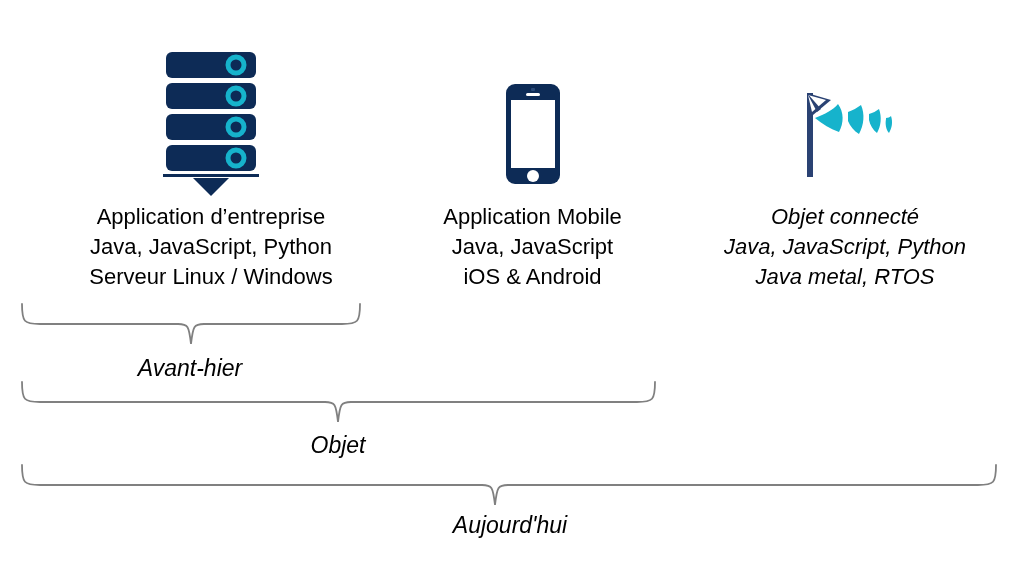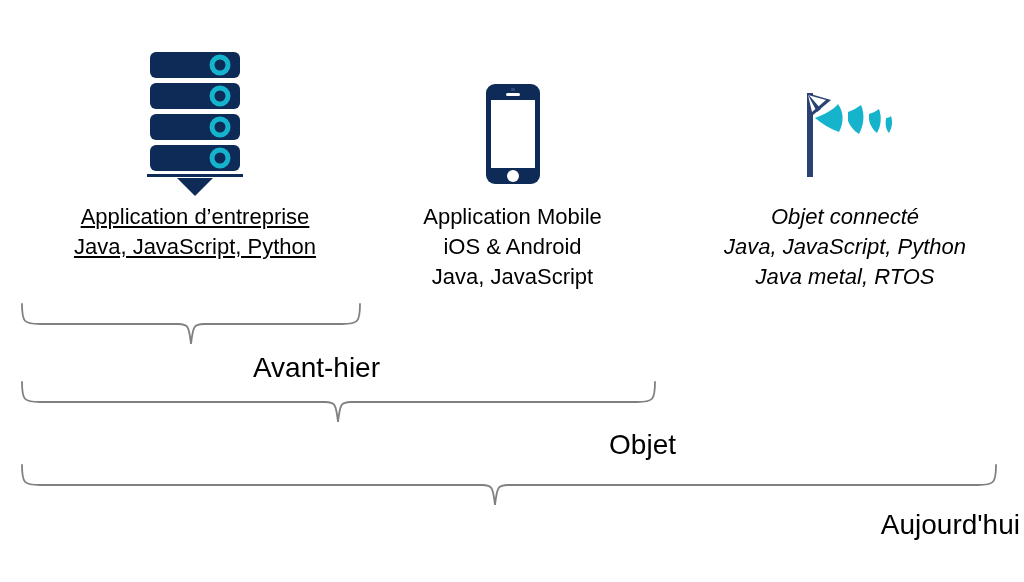--- a/index.html
+++ b/index.html
@@ -22,22 +22,22 @@
     width: 1024px;
     height: 582px;
   }
 
   
   .column {
     position: absolute;
     top: 40px;
     text-align: center;
   }
-  .col-enterprise { left: 10px;  width: 370px; text-decoration: underline; }
-  .col-mobile     { left: 390px; width: 245px; }
+  .col-enterprise { left: 26px;  width: 370px; }
+  .col-mobile     { left: 410px; width: 245px; }
   .col-iot        { left: 670px; width: 350px; font-style: italic; }
 
   .icon-wrap {
     height: 145px;
     display: flex;
     align-items: flex-end;
     justify-content: center;
   }
 
   .caption {
@@ -47,24 +47,25 @@
     white-space: nowrap;
   }
   .caption div { display: block; }
 
   
   .brace-group {
     position: absolute;
   }
   .brace-label {
     position: absolute;
-    text-align: right;
-    font-size: 28px;
+    text-align: center;
+    font-size: 23px;
     line-height: 26px;
     white-space: nowrap;
+    font-style: italic;
   }
 
   .g-avant  { left: 0px; top: 300px; width: 380px; }
   .g-hier   { left: 0px; top: 378px; width: 676px; }
   .g-today  { left: 0px; top: 455px; width: 1020px; }
 
   .lbl-avant { left: 0px;  top: 355px; width: 380px; }
   .lbl-hier  { left: 0px;  top: 432px; width: 676px; }
   .lbl-today { left: 0px;  top: 512px; width: 1020px; }
 
@@ -96,37 +97,38 @@
           <circle cx="75" cy="77" r="3"></circle>
           <circle cx="75" cy="108" r="3"></circle>
         </g>
         <rect x="2" y="124" width="96" height="3" fill="#0d2b56"></rect>
         <path d="M 32 128 L 68 128 L 50 146 Z" fill="#0d2b56"></path>
       </svg>
     </div>
     <div class="caption">
       <div>Application d’entreprise</div>
       <div>Java, JavaScript, Python</div>
+      <div>Serveur Linux / Windows</div>
     </div>
   </div>
 
   <div class="column col-mobile">
     <div class="icon-wrap">
       <svg width="56" height="102" viewBox="0 0 56 102">
         <rect x="1" y="1" width="54" height="100" rx="9" fill="#0d2b56"></rect>
         <rect x="6" y="17" width="44" height="68" fill="#ffffff"></rect>
         <rect x="21" y="10" width="14" height="3" rx="1.5" fill="#ffffff"></rect>
         <rect x="26" y="5" width="4" height="3" rx="1" fill="#2a4a78"></rect>
         <circle cx="28" cy="93" r="6" fill="#ffffff"></circle>
       </svg>
     </div>
     <div class="caption">
       <div>Application Mobile</div>
+      <div>Java, JavaScript</div>
       <div>iOS &amp; Android</div>
-      <div>Java, JavaScript</div>
     </div>
   </div>
 
   <div class="column col-iot">
     <div class="icon-wrap">
       <svg width="100" height="100" viewBox="0 0 100 100">
         <g fill="#16b3cc">
           <path d="M 20 33 C 30 29 38 25 43 19 C 49 27 49 38 44 47 C 36 44 27 39 20 33 Z"></path>
           <path d="M 53 27 C 58 25 62 23 66 20 C 70 29 69 40 64 49 C 59 46 55 41 53 36 Z"></path>
           <path d="M 74 29 C 78 28 81 26 84 24 C 87 32 86 41 82 48 C 78 45 75 40 74 35 Z"></path>

